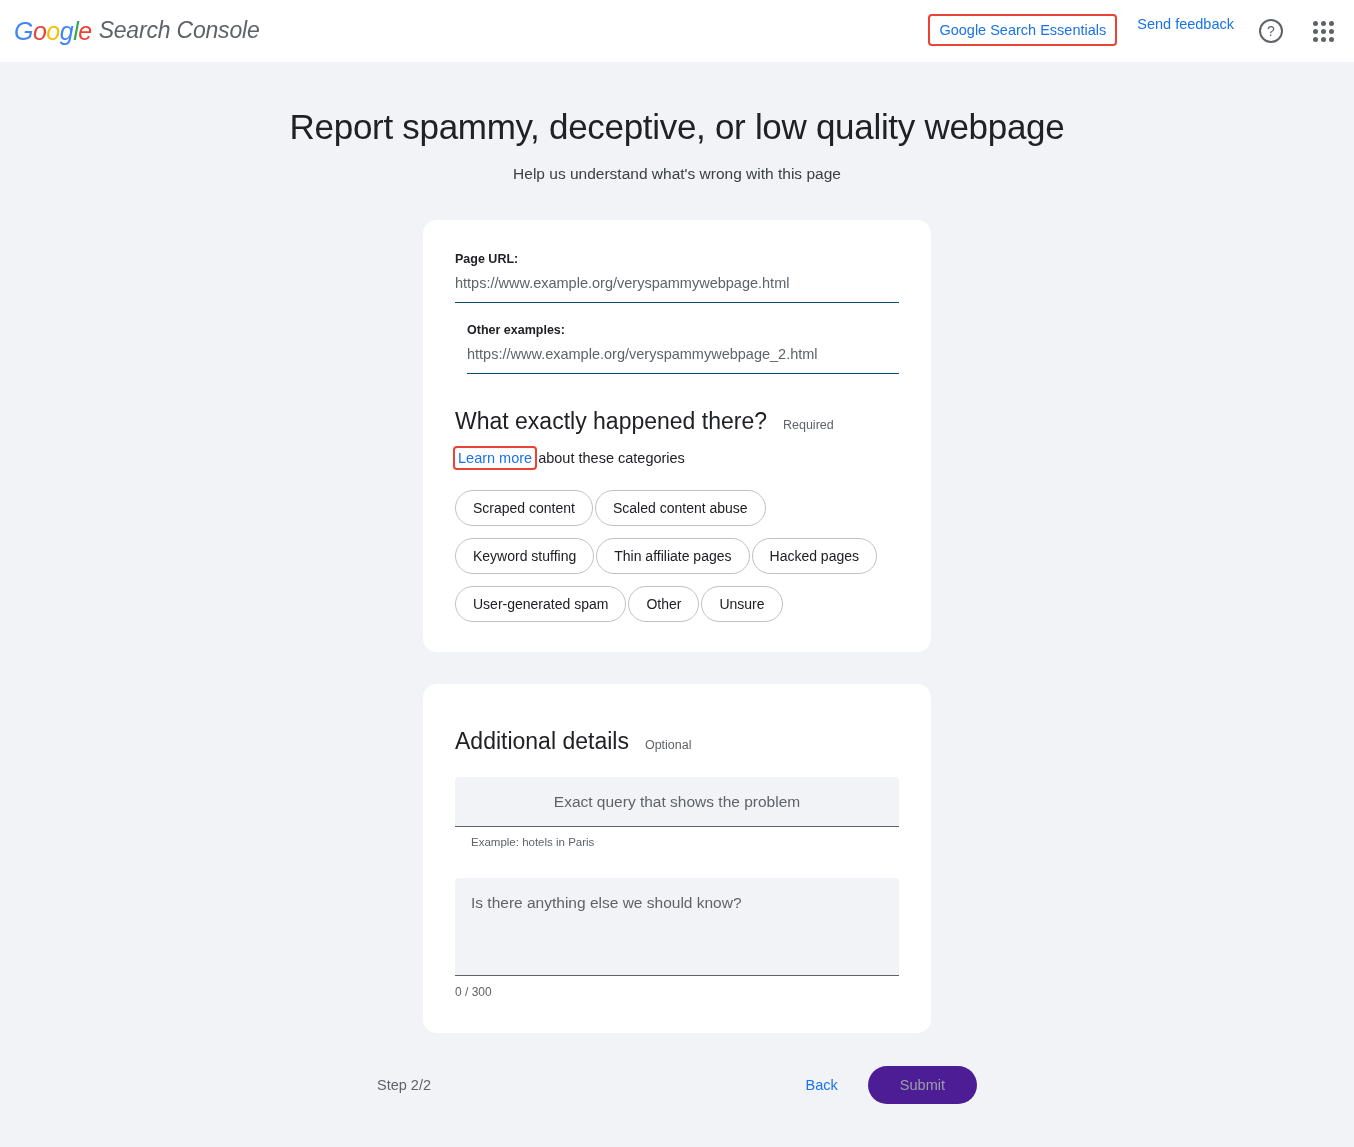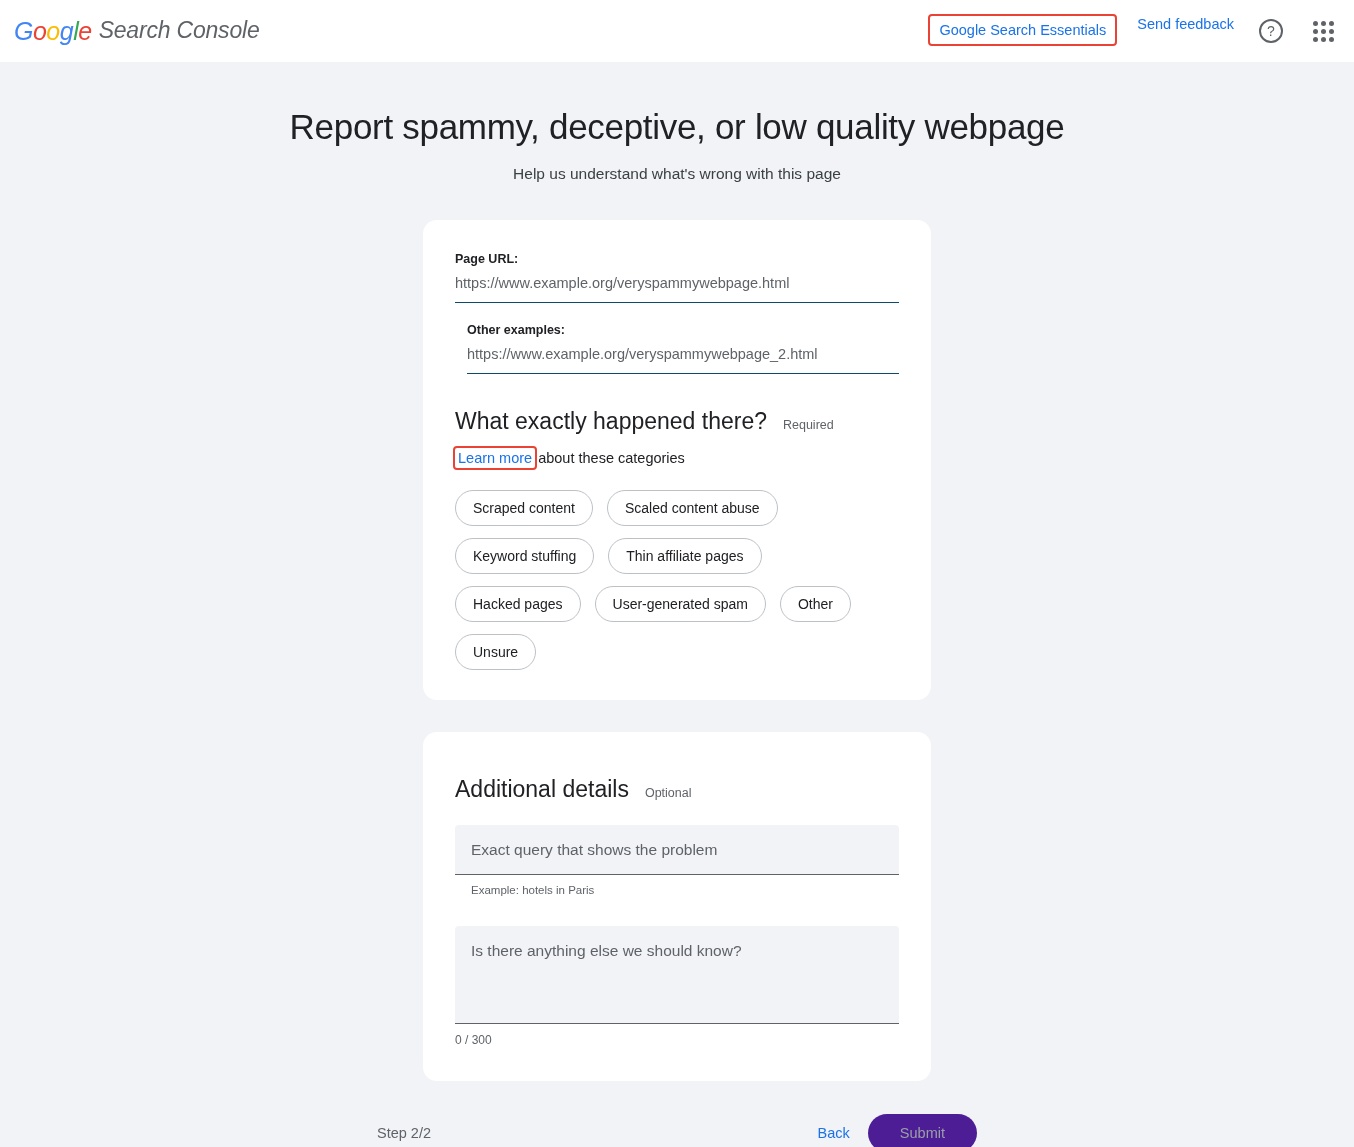--- a/index.html
+++ b/index.html
@@ -159,21 +159,21 @@
     color: #1a73e8;
     text-decoration: none;
     cursor: pointer;
     font-size: 14.5px;
   }
 
   .chips {
     margin-top: 22px;
     display: flex;
     flex-wrap: wrap;
-    gap: 12px 14px;
+    gap: 12px 2px;
     max-width: 500px;
   }
   .chip {
     border: 1px solid #bdc1c6;
     border-radius: 18px;
     padding: 8px 17px;
     font-size: 14px;
     color: #202124;
     background: #fff;
     cursor: pointer;
@@ -184,20 +184,21 @@
   
   .input-filled {
     margin-top: 22px;
     background: #f1f3f7;
     border-bottom: 1px solid #5f6368;
     border-radius: 4px 4px 0 0;
     padding: 16px 16px 15px;
     font-size: 15.5px;
     color: #5f6368;
     cursor: text;
+    text-align: center;
   }
   .helper {
     font-size: 11.5px;
     color: #5f6368;
     margin-top: 9px;
     padding-left: 16px;
   }
   .textarea-filled {
     margin-top: 30px;
     background: #f1f3f7;
@@ -224,21 +225,21 @@
     height: 60px;
   }
   .step-label {
     font-size: 14.5px;
     color: #5f6368;
   }
   .actions {
     margin-left: auto;
     display: flex;
     align-items: center;
-    gap: 10px;
+    gap: 22px;
   }
   .btn-text {
     color: #1a73e8;
     font-size: 14.5px;
     font-weight: 500;
     background: none;
     border: none;
     cursor: pointer;
     padding: 10px 8px;
     font-family: inherit;

